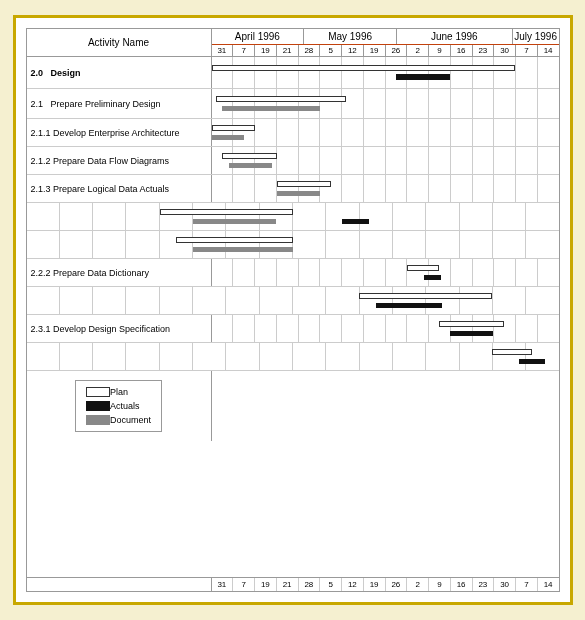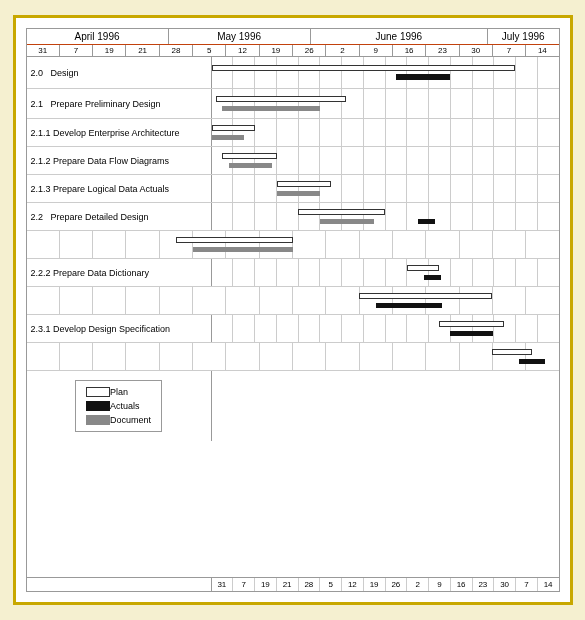--- a/index.html
+++ b/index.html
@@ -147,20 +147,23 @@
       flex: 1;
     }
   </style>
 </head>
 <body>
 
 <div class="outer-border">
   <div class="gantt-container">
 
     <div class="header-row">
+      <div class="activity-header">
+        <span>Activity Name</span>
+      </div>
       <div class="months-header">
         <div class="month-labels">
           <div class="month-label" style="flex:4">April 1996</div>
           <div class="month-label" style="flex:4">May 1996</div>
           <div class="month-label" style="flex:5">June 1996</div>
           <div class="month-label" style="flex:2;border-right:none">July 1996</div>
         </div>
         <div class="date-labels">
           <div class="date-label" style="flex:1">31</div>
           <div class="date-label" style="flex:1">7</div>
@@ -178,21 +181,21 @@
           <div class="date-label" style="flex:1">30</div>
           <div class="date-label" style="flex:1">7</div>
           <div class="date-label" style="flex:1;border-right:none">14</div>
         </div>
       </div>
     </div>
 
     <div class="data-rows">
 
       <div class="data-row" style="min-height:32px">
-        <div class="activity-cell" style="font-weight:normal">2.0&nbsp;&nbsp;&nbsp;Design</div>
+        <div class="activity-cell" style="font-weight:bold">2.0&nbsp;&nbsp;&nbsp;Design</div>
         <div class="gantt-cells">
           <div class="cell-grid">
             <div class="cell"></div>
               <div class="cell"></div>
               <div class="cell"></div>
               <div class="cell"></div>
             <div class="cell"></div>
               <div class="cell"></div>
               <div class="cell"></div>
               <div class="cell"></div>
@@ -310,21 +313,20 @@
               <div class="cell"></div>
               <div class="cell"></div>
               <div class="cell" style="border-right:none"></div>
           </div>
           <div style="position:absolute;top:6px;left:calc(100%/16*3);width:calc(100%/16*2.5);height:6px;background:white;border:1px solid #333;"></div>
           <div style="position:absolute;top:16px;left:calc(100%/16*3);width:calc(100%/16*2);height:5px;background:#888;"></div>
         </div>
       </div>
 
       <div class="data-row" style="min-height:28px">
-        <div class="activity-cell">2.2&nbsp;&nbsp;&nbsp;Prepare Detailed Design</div>
         <div class="gantt-cells">
           <div class="cell-grid">
             <div class="cell"></div>
               <div class="cell"></div>
               <div class="cell"></div>
               <div class="cell"></div>
             <div class="cell"></div>
               <div class="cell"></div>
               <div class="cell"></div>
               <div class="cell"></div>

